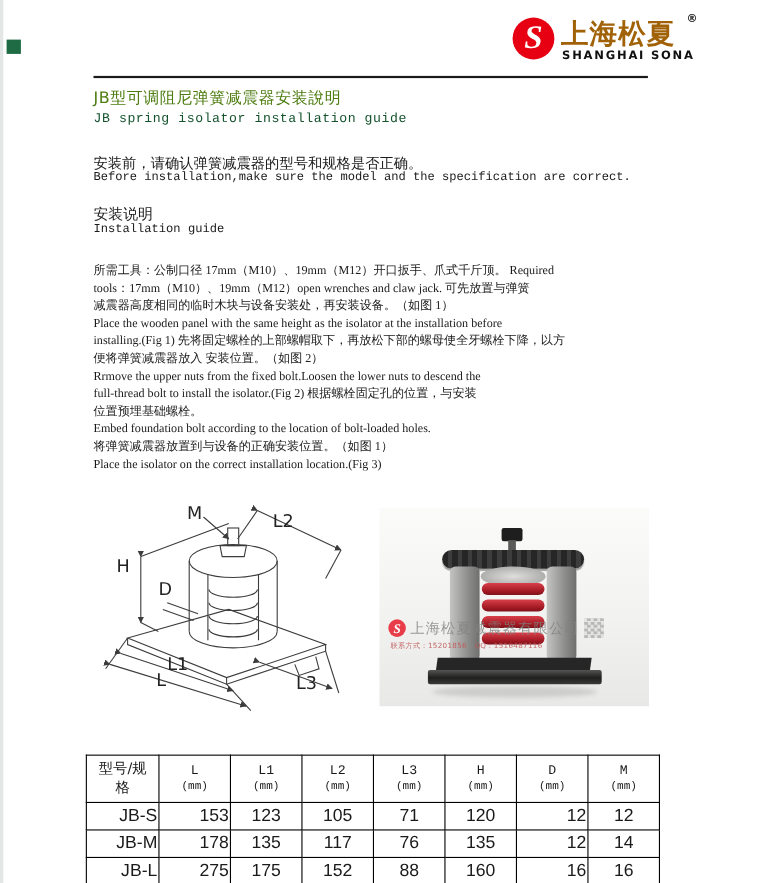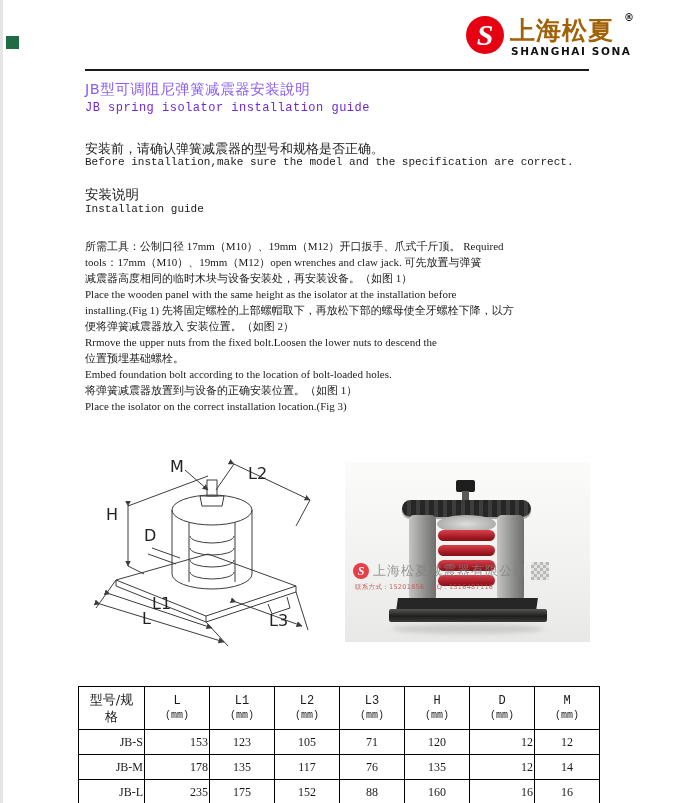--- a/index.html
+++ b/index.html
@@ -18,22 +18,22 @@
     font-family:"Liberation Serif","DejaVu Serif",serif;font-size:30px;font-weight:bold;font-style:italic;
   }
   .logo-cn{position:absolute;left:44px;top:0;font-size:25px;font-weight:bold;color:#a16207;letter-spacing:1px;white-space:nowrap;}
   .logo-reg{position:absolute;left:158px;top:-2px;font-size:10px;font-weight:bold;color:#111;}
   .logo-en{position:absolute;left:45px;top:31px;font-size:10.5px;font-weight:bold;color:#111;letter-spacing:1.6px;white-space:nowrap;}
 
   .rule{position:absolute;left:85px;top:69px;width:504px;height:2px;background:#1a1a1a;}
 
   .mono{font-family:"Liberation Mono","DejaVu Sans Mono",monospace;}
 
-  .title-cn{position:absolute;left:85px;top:80px;font-size:14.5px;color:#8b5cf6;letter-spacing:0.5px;white-space:nowrap;}
-  .title-en{position:absolute;left:85px;top:101px;font-size:12px;color:#6d28d9;letter-spacing:0.5px;white-space:nowrap;}
+  .title-cn{position:absolute;left:85px;top:80px;font-size:14.5px;color:#4d7c0f;letter-spacing:0.5px;white-space:nowrap;}
+  .title-en{position:absolute;left:85px;top:101px;font-size:12px;color:#14532d;letter-spacing:0.5px;white-space:nowrap;}
 
   .intro-cn{position:absolute;left:85px;top:140px;font-size:13px;white-space:nowrap;}
   .intro-en{position:absolute;left:85px;top:156px;font-size:11px;white-space:nowrap;}
   .section-cn{position:absolute;left:85px;top:186px;font-size:13.5px;white-space:nowrap;}
   .section-en{position:absolute;left:85px;top:203px;font-size:11px;white-space:nowrap;}
 
   .instructions{position:absolute;left:85px;top:238px;width:560px;font-size:11px;line-height:16px;font-family:Liberation Serif, serif;}
   .instructions .iline{white-space:nowrap;}
 
   
@@ -77,21 +77,21 @@
   
   .spec-table{position:absolute;left:78px;top:686px;border-collapse:collapse;table-layout:fixed;}
   .spec-table th,.spec-table td{border:1px solid #000;padding:0;}
   .spec-table col.c-model{width:66px;}
   .spec-table col.c-dim{width:65px;}
   .spec-table th{height:42px;font-weight:normal;vertical-align:middle;text-align:center;}
   .spec-table .model-h{font-size:13px;line-height:17px;width:56px;margin:0 auto;
     font-family:"DejaVu Sans","Liberation Sans",sans-serif;}
   .spec-table .cname{font-family:"Liberation Mono","DejaVu Sans Mono",monospace;font-size:12px;line-height:16px;}
   .spec-table .cunit{font-family:"Liberation Mono","DejaVu Sans Mono",monospace;font-size:10px;line-height:14px;}
-  .spec-table td{height:24px;font-family:Liberation Serif, serif;font-size:12px;text-align:center;}
+  .spec-table td{height:24px;font-family:Liberation Sans, sans-serif;font-size:16px;text-align:center;}
   .spec-table td.model,.spec-table td.c0,.spec-table td.c5{text-align:right;padding-right:1px;}
 </style>
 </head>
 <body>
 
 <div class="page">
   <div class="edge-strip"></div>
   <div class="corner-mark"></div>
 
   <div class="logo">
@@ -113,20 +113,21 @@
   <div class="section-en mono">Installation guide</div>
 
   <div class="instructions mono">
       <div class="iline">所需工具：公制口径 17mm（M10）、19mm（M12）开口扳手、爪式千斤顶。 Required</div>
       <div class="iline">tools：17mm（M10）、19mm（M12）open wrenches and claw jack. 可先放置与弹簧</div>
       <div class="iline">减震器高度相同的临时木块与设备安装处，再安装设备。（如图 1）</div>
       <div class="iline">Place the wooden panel with the same height as the isolator at the installation before</div>
       <div class="iline">installing.(Fig 1) 先将固定螺栓的上部螺帽取下，再放松下部的螺母使全牙螺栓下降，以方</div>
       <div class="iline">便将弹簧减震器放入 安装位置。（如图 2）</div>
       <div class="iline">Rrmove the upper nuts from the fixed bolt.Loosen the lower nuts to descend the</div>
+      <div class="iline">full-thread bolt to install the isolator.(Fig 2) 根据螺栓固定孔的位置，与安装</div>
       <div class="iline">位置预埋基础螺栓。</div>
       <div class="iline">Embed foundation bolt according to the location of bolt-loaded holes.</div>
       <div class="iline">将弹簧减震器放置到与设备的正确安装位置。（如图 1）</div>
       <div class="iline">Place the isolator on the correct installation location.(Fig 3)</div>
     </div>
 
   <div class="diagram">
     <svg viewBox="0 0 225 200">
       <defs>
         <marker id="ar" markerWidth="8" markerHeight="8" refX="5.5" refY="3" orient="auto">
@@ -266,21 +267,21 @@
           <td class="c0">178</td>
           <td class="c1">135</td>
           <td class="c2">117</td>
           <td class="c3">76</td>
           <td class="c4">135</td>
           <td class="c5">12</td>
           <td class="c6">14</td>
         </tr>
         <tr>
           <td class="model">JB-L</td>
-          <td class="c0">235</td>
+          <td class="c0">275</td>
           <td class="c1">175</td>
           <td class="c2">152</td>
           <td class="c3">88</td>
           <td class="c4">160</td>
           <td class="c5">16</td>
           <td class="c6">16</td>
         </tr>
       </tbody>
   </table>
 </div>

